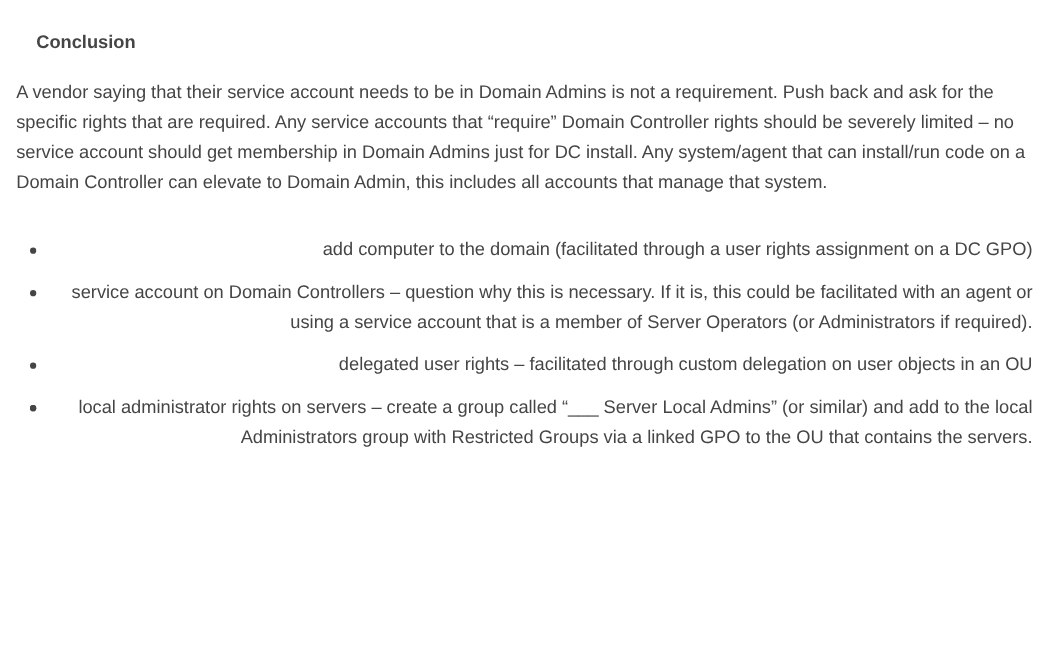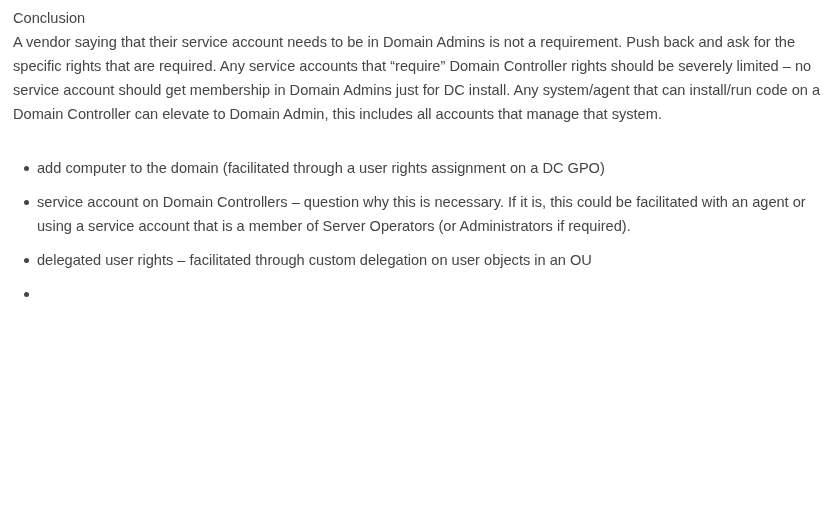--- a/index.html
+++ b/index.html
@@ -4,24 +4,24 @@
 <style>
   html, body { margin: 0; padding: 0; background: #ffffff; }
   body {
     width: 839px; height: 524px; overflow: hidden;
     font-family: "Liberation Sans", sans-serif;
     color: #454545;
     font-size: 14.6px;
     line-height: 24px;
   }
   .content { padding: 6px 13px 0 13px; width: 813px; }
-  .heading { font-weight: normal; margin: 0; color: #454545; }
+  .heading { font-weight: bold; margin: 16px; color: #454545; }
   p { margin: 0; }
   .para2 { margin-top: 24px; }
-  ul { list-style: none; margin: 30px 0 0 0; padding: 0; }
+  ul { list-style: none; margin: 30px 0 0 0; padding: 0; text-align: right; }
   li { position: relative; padding-left: 24px; margin-bottom: 10px; }
   li .bullet {
     position: absolute; left: 11px; top: 10px;
     width: 5px; height: 5px; border-radius: 50%; background: #454545;
   }
 </style>
 </head>
 <body>
 
 <div class="content">
@@ -36,14 +36,18 @@
       <span class="bullet"></span>
       <span>service account on Domain Controllers – question why this is necessary. If it is, this could be facilitated with an agent or using a service account that is a member of Server Operators (or Administrators if required).</span>
     </li>
     <li>
       <span class="bullet"></span>
       <span>delegated user rights – facilitated through custom delegation on user objects in an OU</span>
     </li>
     <li>
       <span class="bullet"></span>
     </li>
+    <li>
+      <span class="bullet"></span>
+      <span>local administrator rights on servers – create a group called “___ Server Local Admins” (or similar) and add to the local Administrators group with Restricted Groups via a linked GPO to the OU that contains the servers.</span>
+    </li>
   </ul>
 </div>
 
 </body></html>

